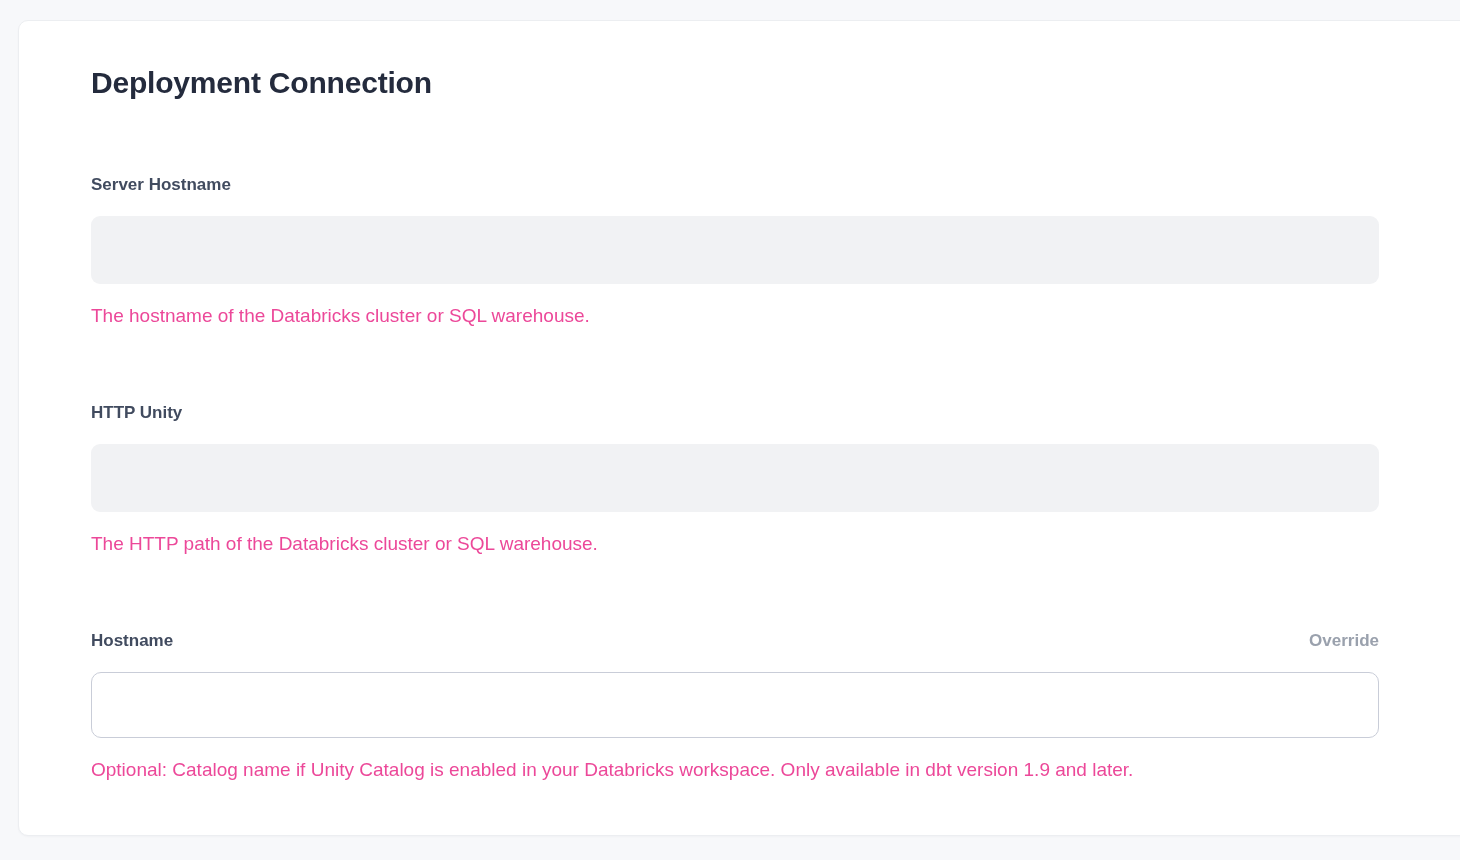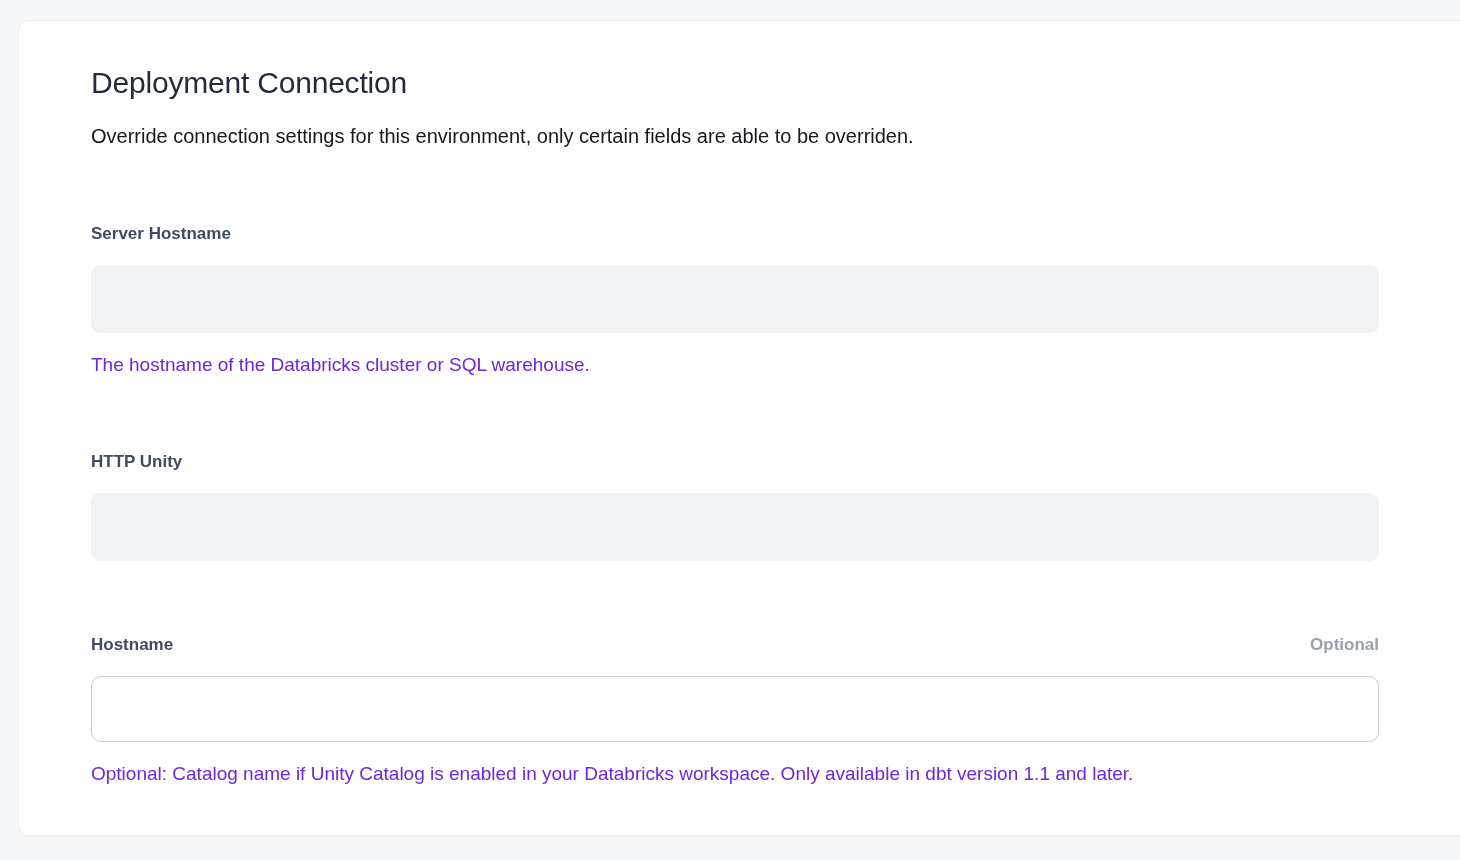--- a/index.html
+++ b/index.html
@@ -27,21 +27,21 @@
     padding: 44px 0 0 72px;
     width: 1360px;
   }
   .content {
     width: 1288px;
   }
   .page-title {
     margin: 0;
     font-size: 30px;
     line-height: 36px;
-    font-weight: 400;
+    font-weight: 700;
     color: #242b3d;
     letter-spacing: -0.2px;
   }
   .page-subtitle {
     margin: 21px 0 0 0;
     font-size: 20px;
     line-height: 28px;
     font-weight: 400;
     color: #16181d;
   }
@@ -88,53 +88,53 @@
     height: 66px;
     background: #ffffff;
     border: 1px solid #c9cdd8;
     border-radius: 10px;
   }
   .help-text {
     margin: 19px 0 0 0;
     font-size: 19px;
     line-height: 26px;
     font-weight: 400;
-    color: #6d28d9;
+    color: #ec4899;
   }
 </style>
 </head>
 <body>
 
 <div class="card">
   <div class="card-inner">
     <div class="content">
 
       <h1 class="page-title">Deployment Connection</h1>
 
-      <p class="page-subtitle">Override connection settings for this environment, only certain fields are able to be overriden.</p>
 
       <div class="field-group">
         <div class="label-row">
           <span class="field-label">Server Hostname</span>
         </div>
         <input type="text" class="text-input" disabled="" value="" style="">
         <p class="help-text">The hostname of the Databricks cluster or SQL warehouse.</p>
       </div>
 
       <div class="field-group">
         <div class="label-row">
           <span class="field-label">HTTP Unity</span>
         </div>
         <input type="text" class="text-input" disabled="" value="" style="">
+        <p class="help-text">The HTTP path of the Databricks cluster or SQL warehouse.</p>
       </div>
 
       <div class="field-group">
         <div class="label-row">
           <span class="field-label">Hostname</span>
-          <span class="optional-badge">Optional</span>
+          <span class="optional-badge">Override</span>
         </div>
         <input type="text" class="text-input enabled" value="" style="">
-        <p class="help-text">Optional: Catalog name if Unity Catalog is enabled in your Databricks workspace. Only available in dbt version 1.1 and later.</p>
+        <p class="help-text">Optional: Catalog name if Unity Catalog is enabled in your Databricks workspace. Only available in dbt version 1.9 and later.</p>
       </div>
 
     </div>
   </div>
 </div>
 
 </body></html>

